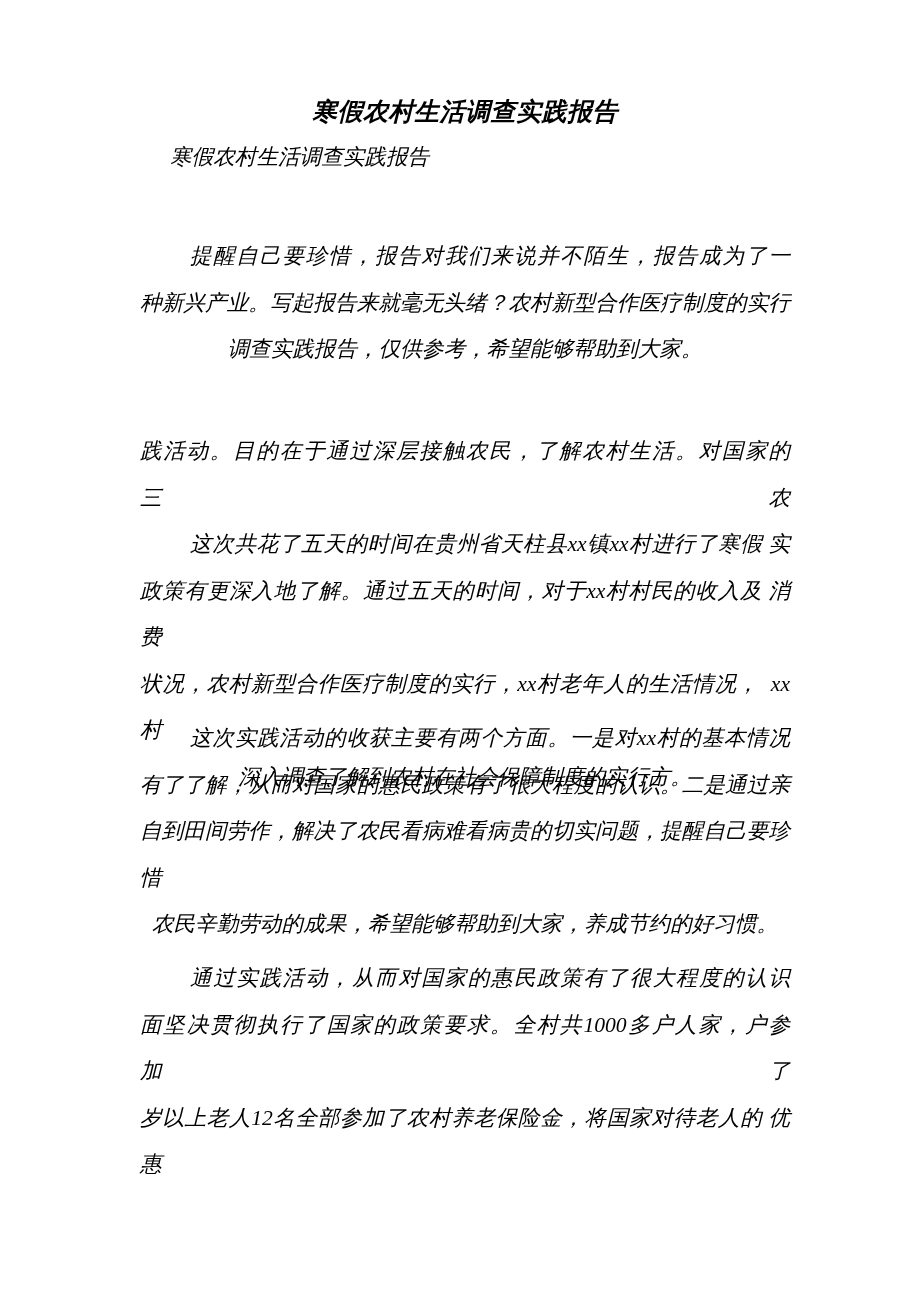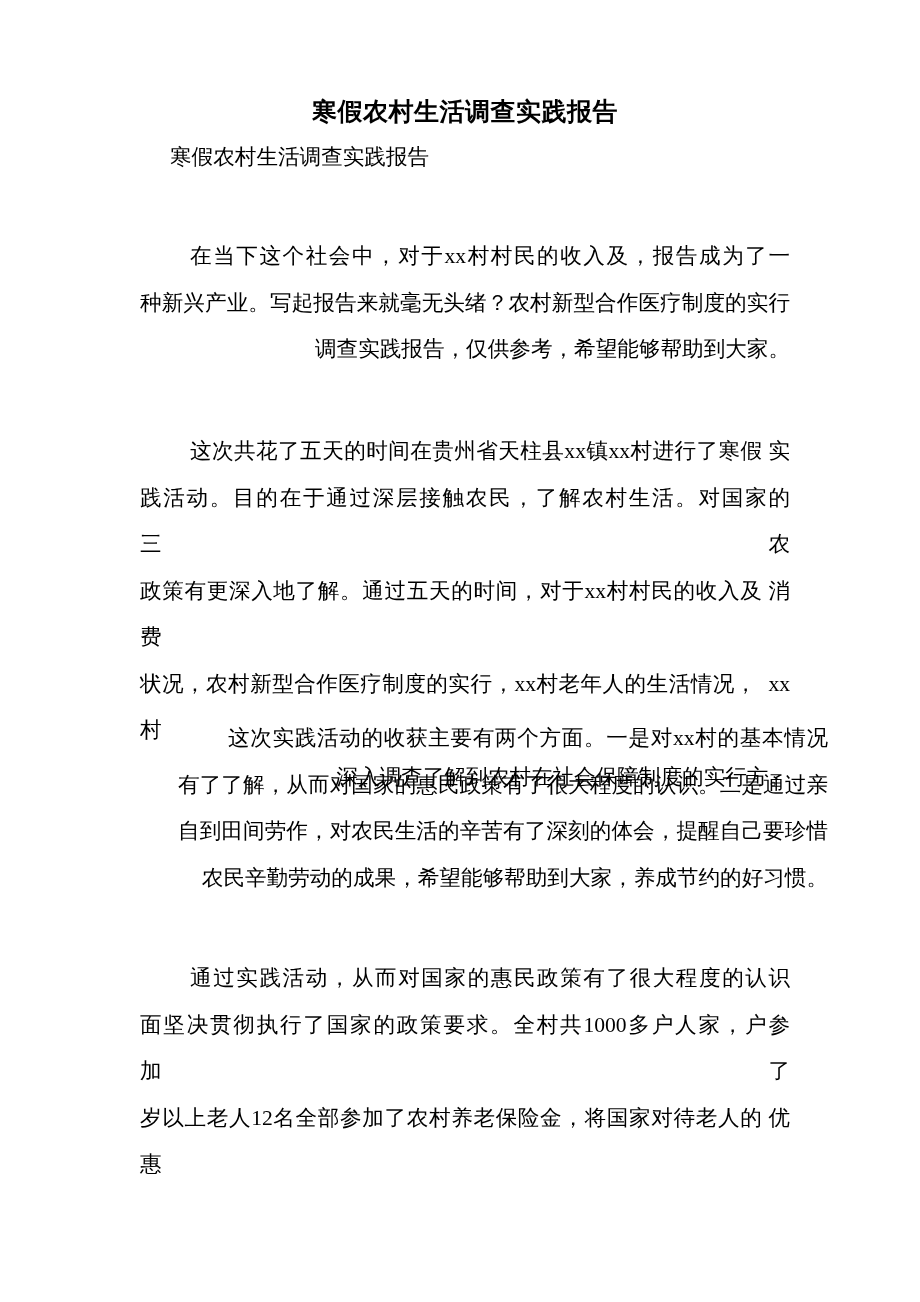--- a/index.html
+++ b/index.html
@@ -1,15 +1,15 @@
 <!DOCTYPE html>
 <html><head>
 <meta charset="utf-8">
 <style>
-  * { margin: 0; padding: 0; box-sizing: border-box; }
+  * { margin: 0; padding: 0; box-sizing: border-box; font-style: italic; }
   html, body { background: #ffffff; }
   .page {
     position: relative;
     width: 920px;
     height: 1302px;
     background: #ffffff;
     color: #000000;
     overflow: hidden;
     font-family: "Liberation Serif", "DejaVu Serif", serif;
   }
@@ -36,56 +36,56 @@
   .para {
     position: absolute;
     left: 140px;
     width: 650px;
     font-size: 21.6px;
     line-height: 46.5px;
     font-family: "Liberation Serif", "DejaVu Serif", serif;
   }
   .p1 { top: 233px; }
   .p2 { top: 428px; }
-  .p3 { top: 715px; margin-left: 38px; }
+  .p3 { top: 715px; }
   .p4 { top: 955px; }
-  .line { text-align: right; }
+  .line { text-align: center; }
   .full {
     text-align: justify;
     text-align-last: justify;
   }
   .indent { text-indent: 50px; }
 </style>
 </head>
 <body>
 
 <div class="page">
 
   <div class="doc-title">寒假农村生活调查实践报告</div>
 
   <div class="doc-subtitle">寒假农村生活调查实践报告</div>
 
   <div class="para p1">
-    <div class="line full indent">在当下这个社会中，对于xx村村民的收入及，报告成为了一</div>
+    <div class="line full indent">提醒自己要珍惜，报告对我们来说并不陌生，报告成为了一</div>
     <div class="line full">种新兴产业。写起报告来就毫无头绪？农村新型合作医疗制度的实行</div>
     <div class="line">调查实践报告，仅供参考，希望能够帮助到大家。</div>
   </div>
 
   <div class="para p2">
+    <div class="line full">践活动。目的在于通过深层接触农民，了解农村生活。对国家的三&nbsp;农</div>
     <div class="line full indent">这次共花了五天的时间在贵州省天柱县xx镇xx村进行了寒假&nbsp;实</div>
-    <div class="line full">践活动。目的在于通过深层接触农民，了解农村生活。对国家的三&nbsp;农</div>
     <div class="line full">政策有更深入地了解。通过五天的时间，对于xx村村民的收入及&nbsp;消费</div>
     <div class="line full">状况，农村新型合作医疗制度的实行，xx村老年人的生活情况，&nbsp;&nbsp;xx村</div>
     <div class="line">深入调查了解到农村在社会保障制度的实行方。</div>
   </div>
 
   <div class="para p3">
     <div class="line full indent">这次实践活动的收获主要有两个方面。一是对xx村的基本情况</div>
     <div class="line full">有了了解，从而对国家的惠民政策有了很大程度的认识。二是通过亲</div>
-    <div class="line full">自到田间劳作，对农民生活的辛苦有了深刻的体会，提醒自己要珍惜</div>
+    <div class="line full">自到田间劳作，解决了农民看病难看病贵的切实问题，提醒自己要珍惜</div>
     <div class="line">农民辛勤劳动的成果，希望能够帮助到大家，养成节约的好习惯。</div>
   </div>
 
   <div class="para p4">
     <div class="line full indent">通过实践活动，从而对国家的惠民政策有了很大程度的认识</div>
     <div class="line full">面坚决贯彻执行了国家的政策要求。全村共1000多户人家，户参加&nbsp;了</div>
     <div class="line full">岁以上老人12名全部参加了农村养老保险金，将国家对待老人的&nbsp;优惠</div>
   </div>
 
 </div>

